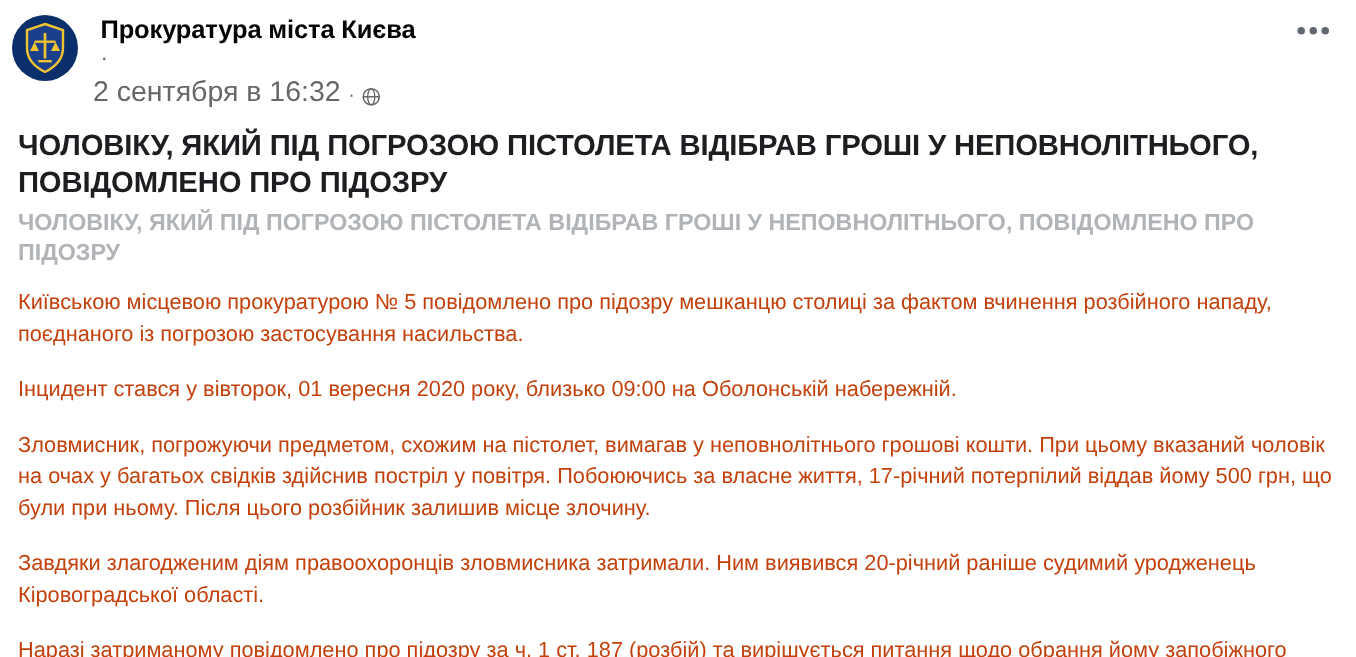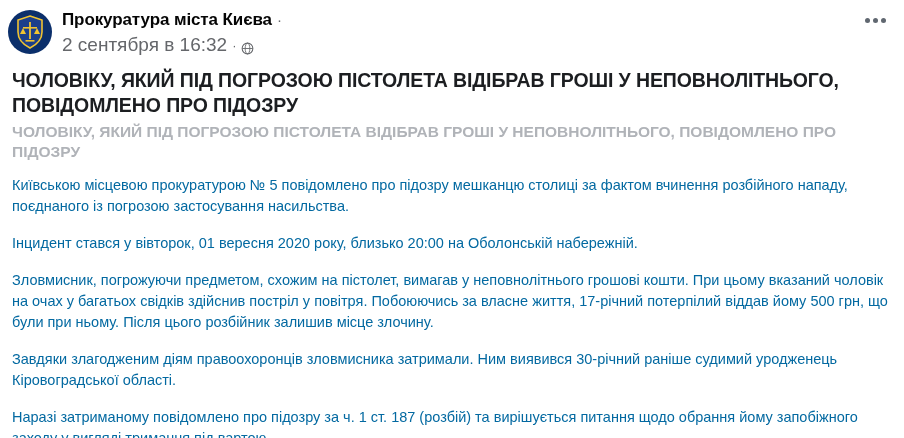--- a/index.html
+++ b/index.html
@@ -51,20 +51,21 @@
     margin-left: 10px;
     padding-top: 2px;
     flex: 1 1 auto;
     min-width: 0;
   }
   .line-1 {
     display: flex;
     align-items: baseline;
     flex-wrap: nowrap;
     white-space: nowrap;
+    flex-direction: column;
   }
   .page-name {
     font-size: 17px;
     font-weight: bold;
     color: #050505;
     letter-spacing: -0.1px;
   }
   .dot-sep {
     color: #65676b;
     font-size: 15px;
@@ -132,21 +133,21 @@
   .subheadline {
     font-size: 15.5px;
     font-weight: bold;
     line-height: 20px;
     color: #b0b3b8;
     margin: 0 0 13px 0;
   }
   .para {
     font-size: 14.5px;
     line-height: 21px;
-    color: #0369a1;
+    color: #c2410c;
     margin: 0 0 16px 0;
   }
   .para:last-child {
     margin-bottom: 0;
   }
 </style>
 </head>
 <body>
 
 <div class="post">
@@ -187,20 +188,20 @@
       <span></span>
       <span></span>
     </div>
   </div>
 
   <div class="post-body">
     <h1 class="headline">ЧОЛОВІКУ, ЯКИЙ ПІД ПОГРОЗОЮ ПІСТОЛЕТА ВІДІБРАВ ГРОШІ У НЕПОВНОЛІТНЬОГО, ПОВІДОМЛЕНО ПРО ПІДОЗРУ</h1>
     <div class="subheadline">ЧОЛОВІКУ, ЯКИЙ ПІД ПОГРОЗОЮ ПІСТОЛЕТА ВІДІБРАВ ГРОШІ У НЕПОВНОЛІТНЬОГО, ПОВІДОМЛЕНО ПРО ПІДОЗРУ</div>
 
     <p class="para">Київською місцевою прокуратурою № 5 повідомлено про підозру мешканцю столиці за фактом вчинення розбійного нападу, поєднаного із погрозою застосування насильства.</p>
-    <p class="para">Інцидент стався у вівторок, 01 вересня 2020 року, близько 20:00 на Оболонській набережній.</p>
+    <p class="para">Інцидент стався у вівторок, 01 вересня 2020 року, близько 09:00 на Оболонській набережній.</p>
     <p class="para">Зловмисник, погрожуючи предметом, схожим на пістолет, вимагав у неповнолітнього грошові кошти. При цьому вказаний чоловік на очах у багатьох свідків здійснив постріл у повітря. Побоюючись за власне життя, 17-річний потерпілий віддав йому 500 грн, що були при ньому. Після цього розбійник залишив місце злочину.</p>
-    <p class="para">Завдяки злагодженим діям правоохоронців зловмисника затримали. Ним виявився 30-річний раніше судимий уродженець Кіровоградської області.</p>
+    <p class="para">Завдяки злагодженим діям правоохоронців зловмисника затримали. Ним виявився 20-річний раніше судимий уродженець Кіровоградської області.</p>
     <p class="para">Наразі затриманому повідомлено про підозру за ч. 1 ст. 187 (розбій) та вирішується питання щодо обрання йому запобіжного заходу у вигляді тримання під вартою.</p>
 
   </div>
 
 </div>
 
 </body></html>

